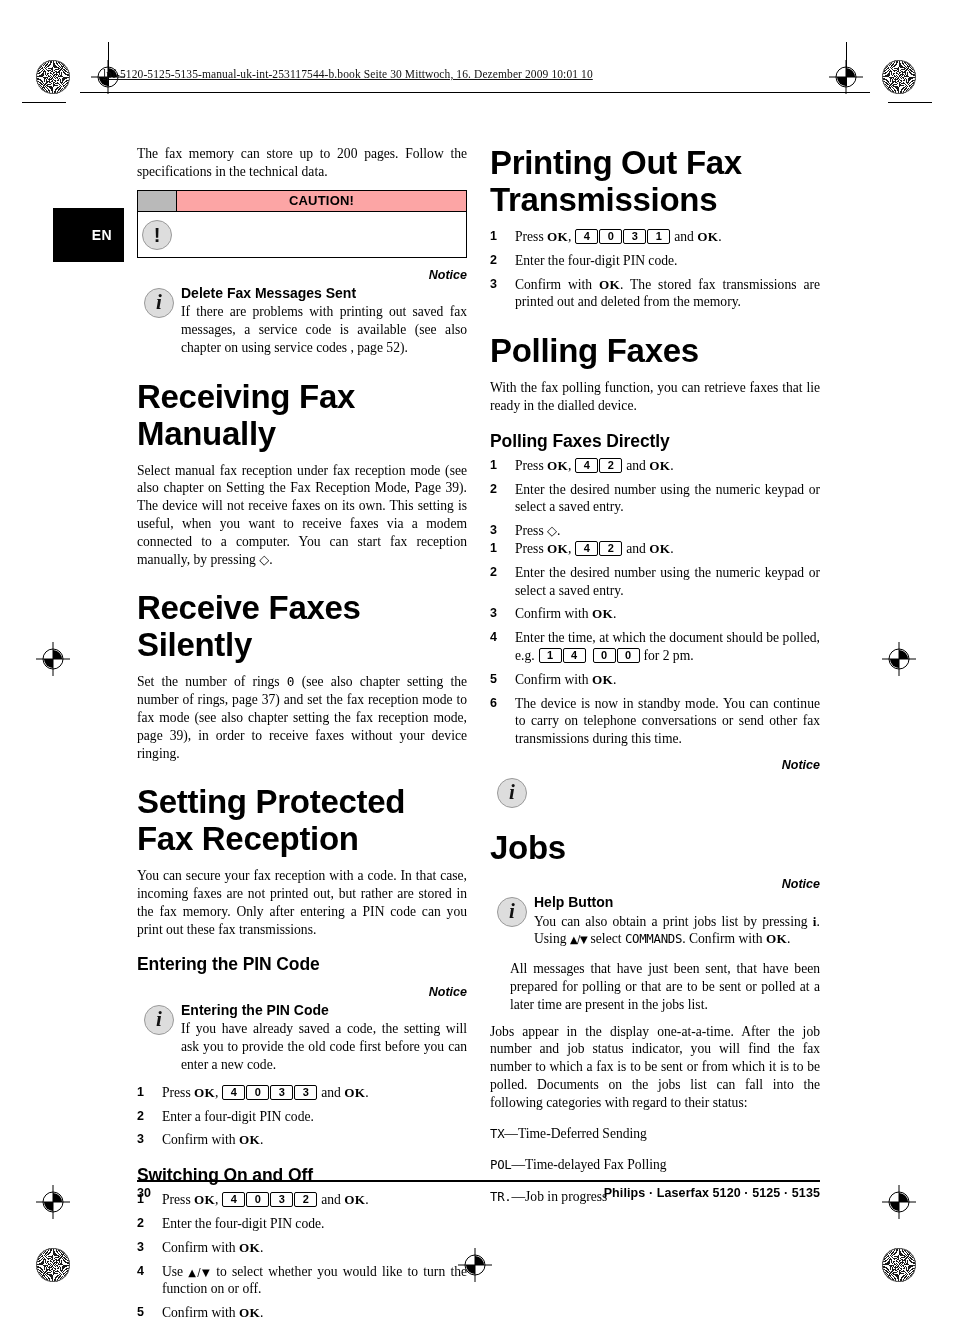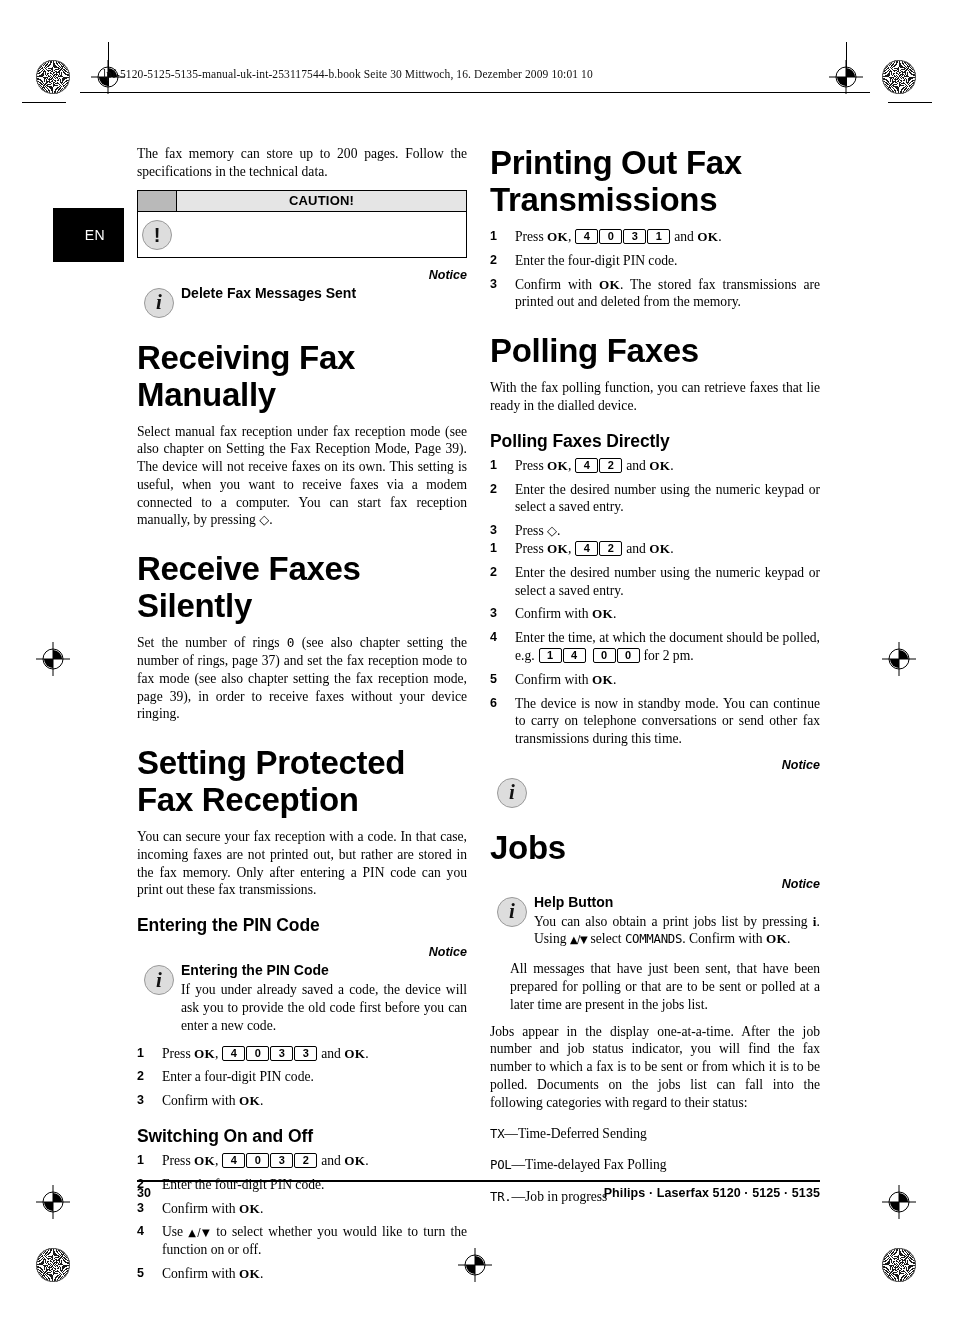--- a/index.html
+++ b/index.html
@@ -21,31 +21,32 @@
             repeating-conic-gradient(#1a1a1a 0deg 3deg, #ffffff 3deg 6deg);
           box-shadow:inset 0 0 0 1px #555; }
   .cropline { position:absolute; background:#000; }
 
   
   .file-header {
     position:absolute; left:103px; top:68px; width:740px;
     font-family:"Liberation Serif", serif;
     font-size:11.5px; color:#111; letter-spacing:.1px;
     white-space:nowrap;
+    text-decoration:underline;
   }
   .header-rule { position:absolute; left:80px; top:92px; width:790px; height:1px; background:#000; }
 
   
   .lang-tab {
     position:absolute; left:53px; top:208px; width:71px; height:54px;
     background:#000; color:#fff;
     font-family:"Liberation Sans", sans-serif;
-    font-weight:normal; font-size:14px;
+    font-weight:bold; font-size:14px;
     display:flex; align-items:center; justify-content:flex-end;
-    padding-right:19px; box-sizing:border-box;
+    padding-right:12px; box-sizing:border-box;
     letter-spacing:.4px;
   }
 
   
   .col { position:absolute; top:145px; width:330px; }
   .col-left  { left:137px; }
   .col-right { left:490px; }
 
   
   h1.sec {
@@ -85,21 +86,21 @@
 
   
   .caution-box {
     border:1.3px solid #000;
     margin:6px 0 4px 0;
     background:#fff;
   }
   .caution-head {
     display:flex; align-items:stretch;
     border-bottom:1.3px solid #000;
-    background:#e5e5e5;
+    background:#fca5a5;
     height:20px;
   }
   .caution-head .gutter { width:38px; border-right:1.3px solid #000; background:#b9b9b9; }
   .caution-head .title {
     flex:1; text-align:center;
     font-family:"Liberation Sans", sans-serif;
     font-weight:bold; font-size:13px;
     line-height:20px;
     letter-spacing:.2px;
   }
@@ -305,20 +306,21 @@
 
   <div class="notice-label">Notice</div>
   <div class="notice-block">
     <div class="iconcell">
       <div class="rnd-icon">
           <span>i</span>
         </div>
     </div>
     <div class="txt">
       <div class="blk-title">Delete Fax Messages Sent</div>
+      <p class="blk-text">If there are problems with printing out saved fax messages, a service code is available (see also chapter on using service codes , page  52).</p>
     </div>
   </div>
 
   <h1 class="sec">Receiving Fax Manually</h1>
   <p class="body"><span>Select manual fax reception under fax reception mode (see also chapter on Setting the Fax Reception Mode, Page 39). The device will not receive faxes on its own. This setting is useful, when you want to receive faxes via a modem connected to a computer. You can start fax reception manually, by pressing </span><span class="start-glyph">◇</span><span>.</span></p>
 
   <h1 class="sec">Receive Faxes Silently</h1>
   <p class="body"><span>Set the number of rings </span><span class="mono0">0</span><span> (see also chapter  setting the number of rings, page  37) and set the fax reception mode to fax mode (see also chapter  setting the fax reception mode, page  39),  in order to receive faxes without your device ringing.</span></p>
 
   <h1 class="sec">Setting Protected Fax Reception</h1>
@@ -327,21 +329,21 @@
   <h2 class="sub">Entering the PIN Code</h2>
   <div class="notice-label">Notice</div>
   <div class="notice-block">
     <div class="iconcell">
       <div class="rnd-icon">
           <span>i</span>
         </div>
     </div>
     <div class="txt">
       <div class="blk-title">Entering the PIN Code</div>
-      <p class="blk-text">If you under already saved a code, the device will ask you to provide the old code first before you can enter a new code.</p>
+      <p class="blk-text">If you have already saved a code, the setting will ask you to provide the old code first before you can enter a new code.</p>
     </div>
   </div>
   <ol class="steps" style="margin-top:10px;">
     <li>
       <span class="num">1</span>
       <span>Press </span><b class="ok">OK</b><span>, </span><span class="key">4</span><span class="key">0</span><span class="key">3</span><span class="key">3</span><span> and </span><b class="ok">OK</b><span>.</span>
     </li>
     <li>
       <span class="num">2</span>
       <span>Enter a four-digit PIN code.</span>

